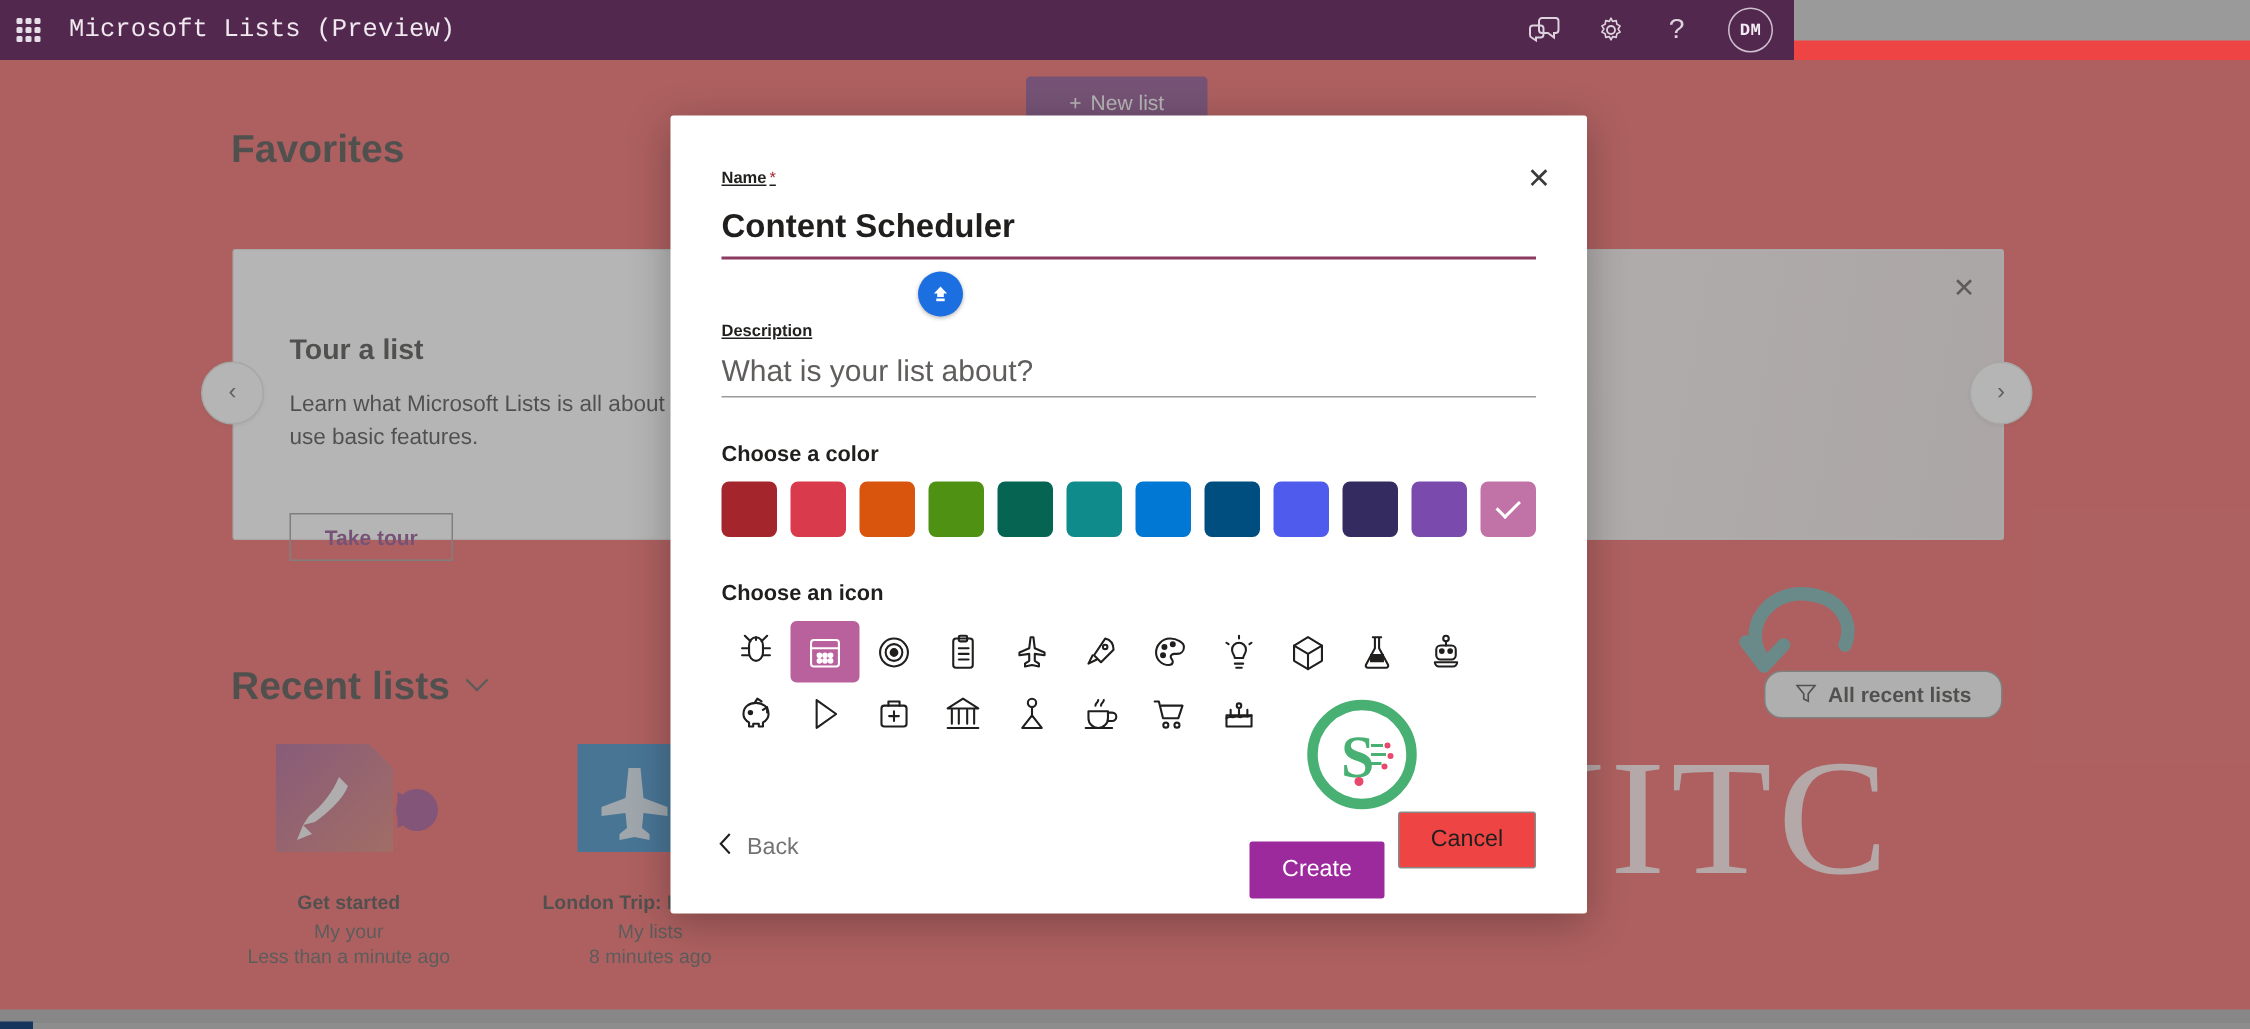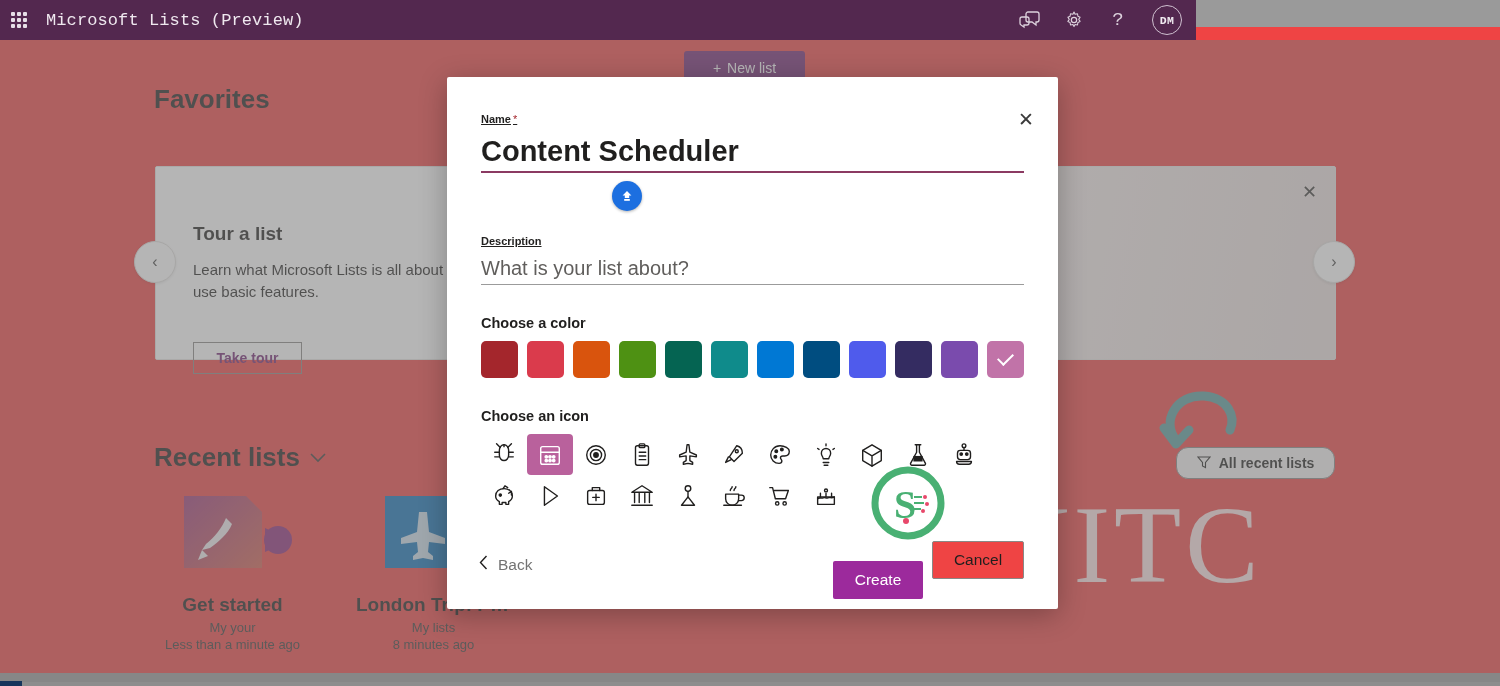--- a/index.html
+++ b/index.html
@@ -220,21 +220,21 @@
     gap: 46px;
   }
   .tile { width: 155px; cursor: pointer; }
   .tile-art {
     width: 155px; height: 112px;
     position: relative;
     display: flex; align-items: center; justify-content: center;
   }
   .tile-name {
     text-align: center;
-    font-size: 19px;
+    font-size: 13px;
     font-weight: bold;
     color: #201f1e;
     white-space: nowrap;
     overflow: hidden;
     text-overflow: ellipsis;
   }
   .tile-sub {
     text-align: center;
     font-size: 13px;
     color: #3b3a39;
@@ -303,42 +303,42 @@
     margin-bottom: 6px;
     text-decoration: underline;
   }
   .req { color: #a4262c; font-weight: normal; margin-left: 2px; }
 
   .name-wrap { position: relative; }
   .name-input {
     display: block;
     width: 543px;
     height: 42px;
-    font-size: 29px;
+    font-size: 22px;
     font-weight: bold;
     color: #201f1e;
     border: none;
     border-bottom: 2px solid #8b3a62;
     outline: none;
     padding: 0;
     font-family: "Liberation Sans", sans-serif;
     background: transparent;
   }
   .upload-badge {
     position: absolute;
     left: 131px; top: 50px;
     width: 30px; height: 30px;
     border-radius: 50%;
     background: #1c6fe0;
     display: flex; align-items: center; justify-content: center;
     box-shadow: 0 1px 3px rgba(0,0,0,.3);
     cursor: pointer;
   }
 
-  .desc-block { margin-top: 62px; }
+  .desc-block { margin-top: 42px; }
   .desc-input {
     display: block;
     width: 543px;
     height: 32px;
     font-size: 20px;
     color: #201f1e;
     border: none;
     border-bottom: 1.5px solid #9b9b9b;
     outline: none;
     padding: 0;

